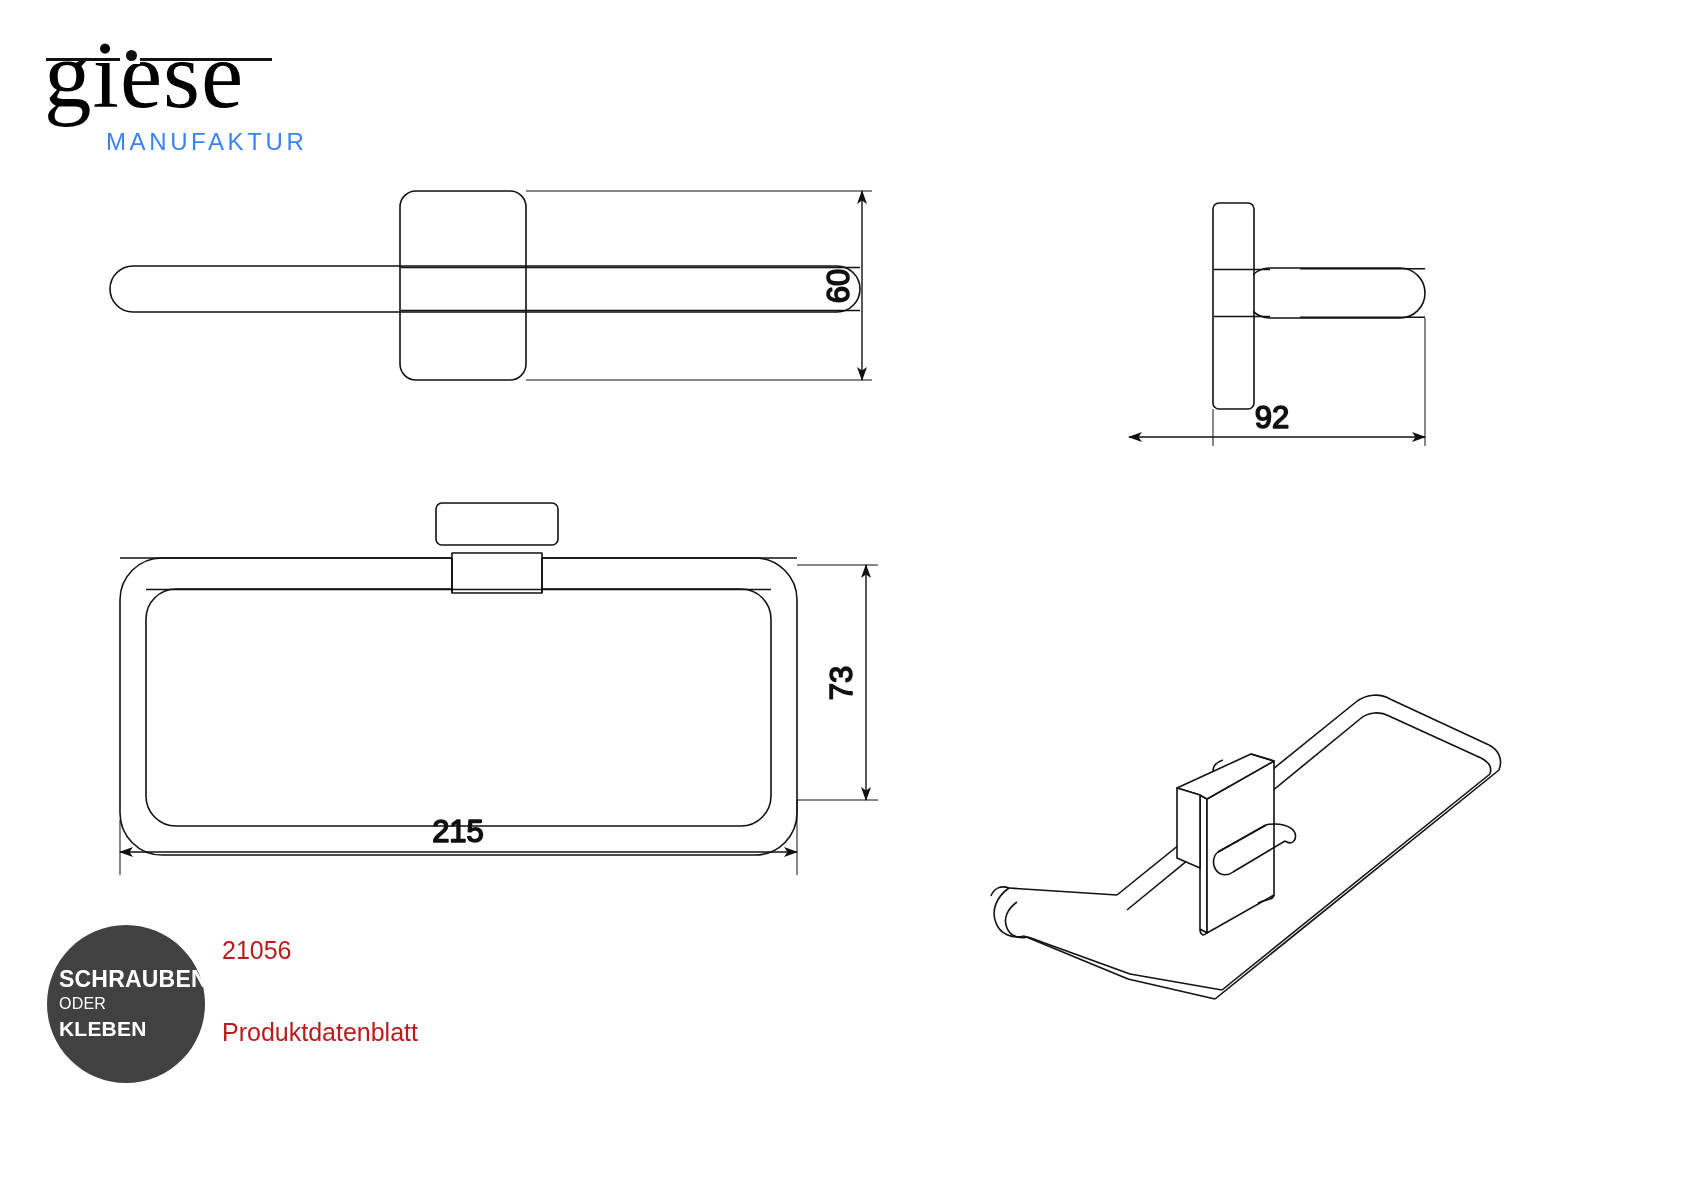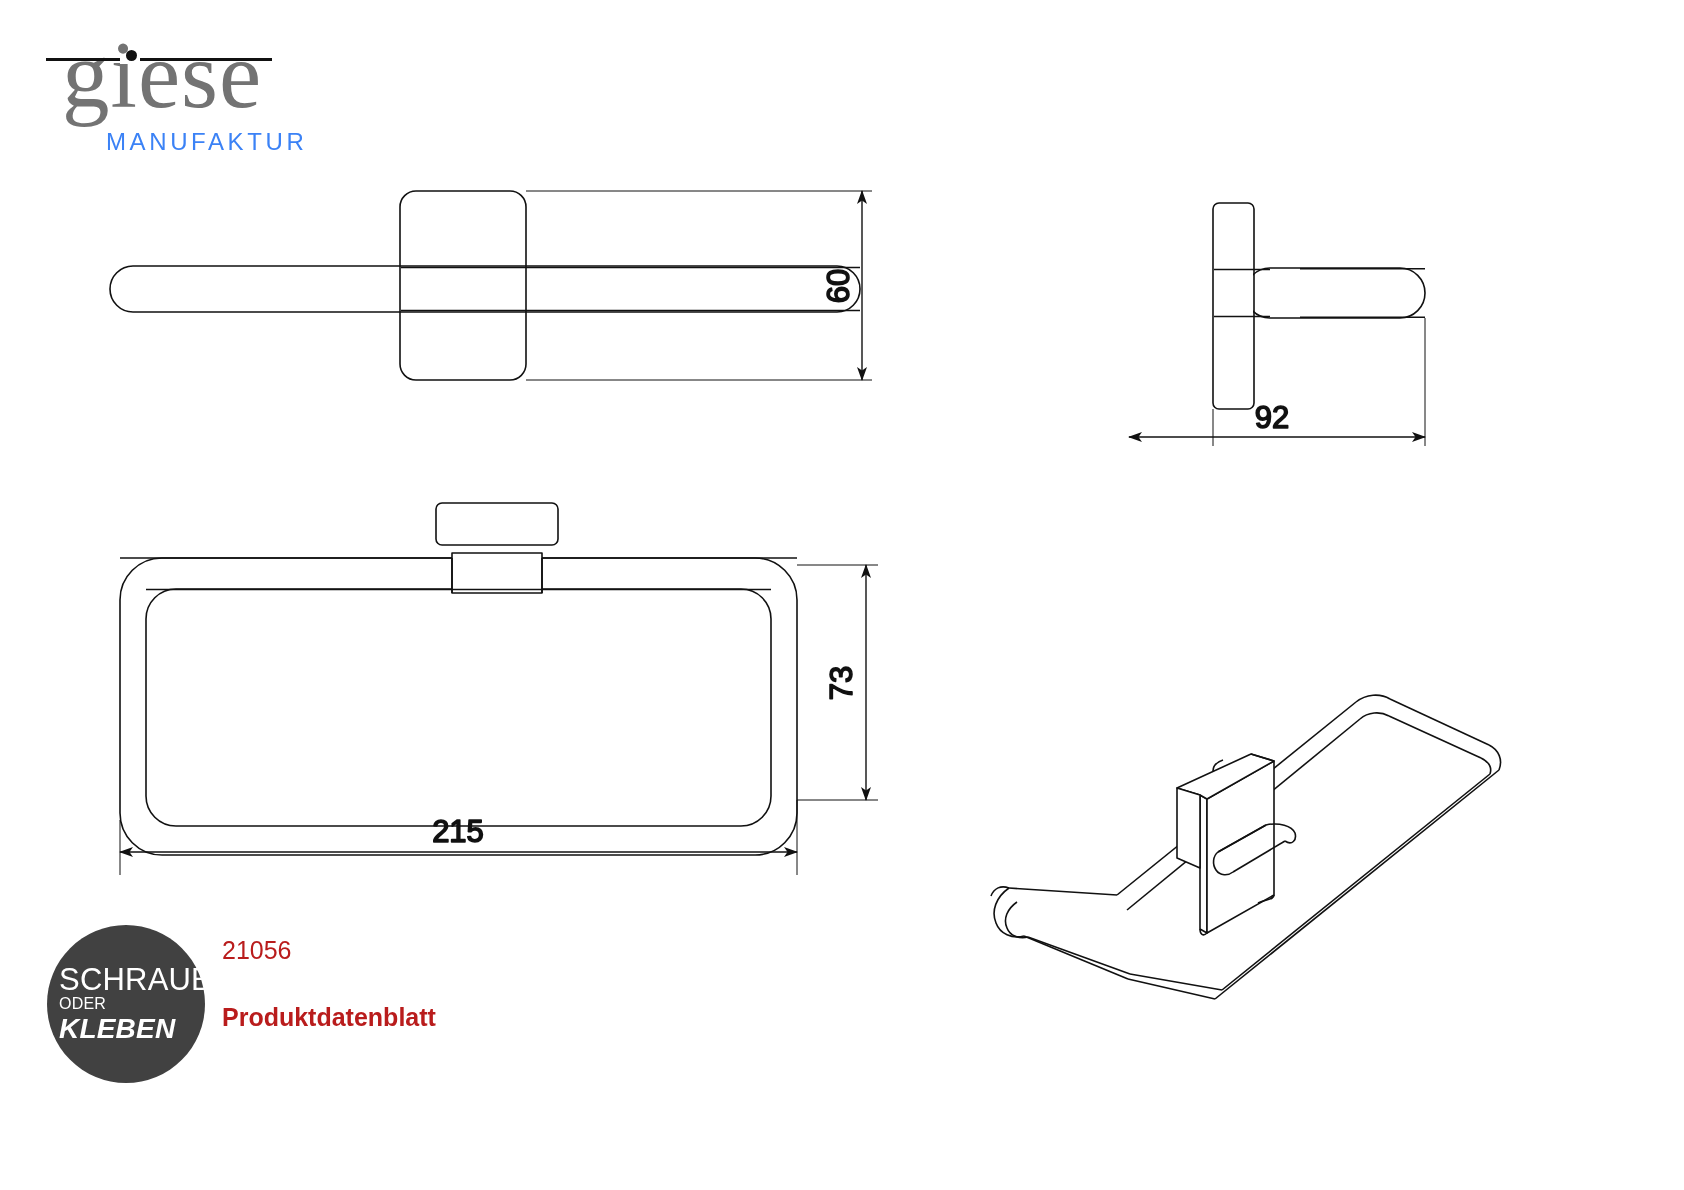--- a/index.html
+++ b/index.html
@@ -50,22 +50,21 @@
     background: #111111;
   }
   #brand-logo .logo-word {
     position: absolute;
     left: 0px;
     top: -14px;
     font-family: "Liberation Serif", serif;
     font-size: 95px;
     letter-spacing: 1px;
     line-height: 1;
-    color: #737373;
-    margin-left: 18px;
+    color: #000000;
   }
   #brand-logo .logo-sub {
     position: absolute;
     left: 62px;
     top: 86px;
     font-family: "Liberation Sans", sans-serif;
     font-size: 24px;
     letter-spacing: 3.6px;
     color: #3b82f6;
   }
@@ -94,58 +93,58 @@
   #footer-block .line {
     font-size: 25px;
     line-height: 41px;
     color: #b91c1c;
     white-space: nowrap;
   }
   #footer-block .gap {
     height: 26px;
   }
   #footer-block .bold {
-    font-weight: bold;
+    font-weight: normal;
+    margin-top: 15px;
   }
 
   
   #mounting-badge {
     position: absolute;
     left: 47px;
     top: 925px;
     width: 158px;
     height: 158px;
     border-radius: 50%;
     background: #414141;
     color: #ffffff;
     display: flex;
     flex-direction: column;
     justify-content: center;
     align-items: flex-start;
     padding-left: 12px;
     box-sizing: border-box;
   }
   #mounting-badge .badge-l1 {
-    font-size: 31px;
-    font-weight: normal;
+    font-size: 23px;
+    font-weight: bold;
     line-height: 27px;
     letter-spacing: 0.2px;
   }
   #mounting-badge .badge-l2 {
     font-size: 16px;
     font-weight: normal;
     line-height: 22px;
     letter-spacing: 0.2px;
   }
   #mounting-badge .badge-l3 {
-    font-size: 28px;
+    font-size: 21px;
     font-weight: bold;
     line-height: 27px;
     letter-spacing: 0.2px;
-    font-style: italic;
   }
 </style>
 </head>
 <body>
 
 <div id="brand-logo">
   <div class="logo-word">giese</div>
   <div class="logo-rule"></div>
   <div class="logo-rule-gap"></div>
   <div class="logo-dot"></div>

